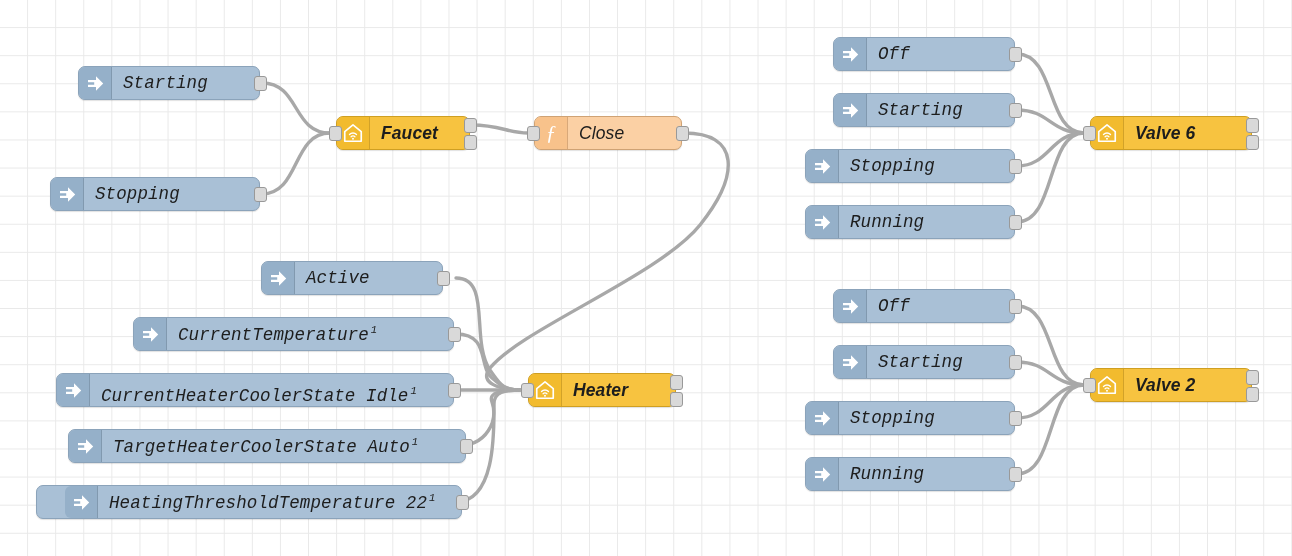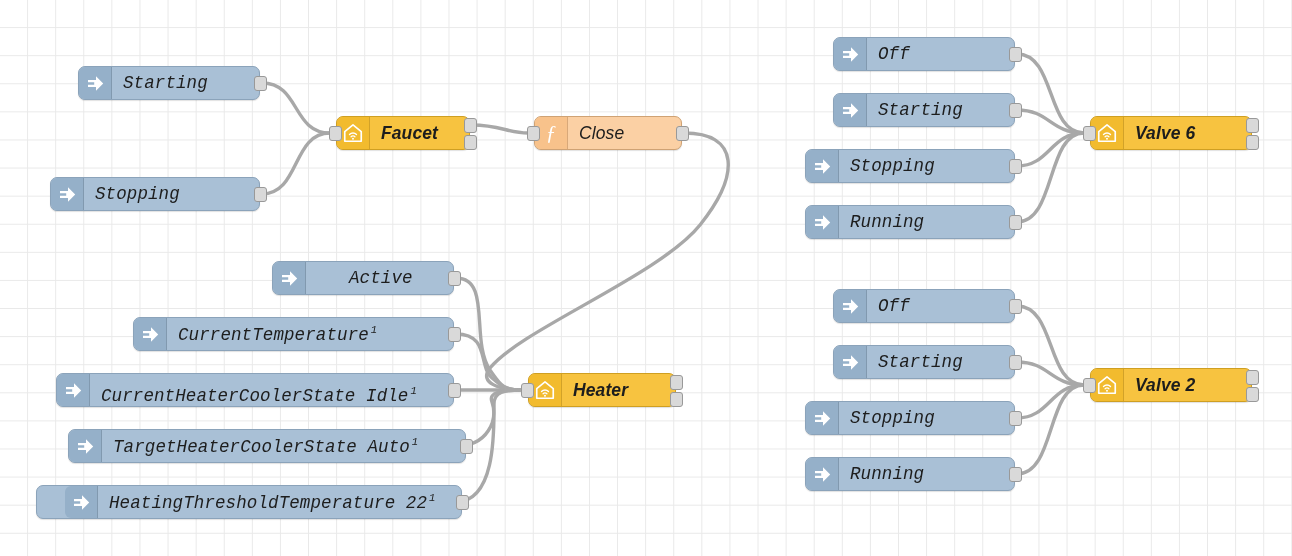--- a/index.html
+++ b/index.html
@@ -148,21 +148,21 @@
       <div class="node fn" style="left: 534px; top: 116px; width: 148px;">
         <div class="icobox">
           <svg class="gi" width="20" height="24" viewBox="0 0 20 24">
             <text x="10" y="19" font-family="Liberation Serif, serif" font-style="italic" font-size="21" fill="#ffffff" text-anchor="middle">ƒ</text>
           </svg>
         </div>
         <div class="label">Close</div>
         <div class="port in single"></div>
         <div class="port out single"></div>
       </div>
-      <div class="node inject" style="left: 272px; top: 261px; width: 182px; gap: 32px;">
+      <div class="node inject" style="left: 261px; top: 261px; width: 182px;">
         <div class="injbtn">
           <i></i>
         </div>
         <div class="icobox">
           <svg class="gi" width="19" height="19" viewBox="0 0 19 19">
             <path d="M2 6 h8 V2.2 L17.2 9.5 L10 16.8 V13 H2 V10.8 H8.2 V8.2 H2 Z" fill="#ffffff"></path>
           </svg>
         </div>
         <div class="label">Active</div>
         <div class="port out single"></div>

